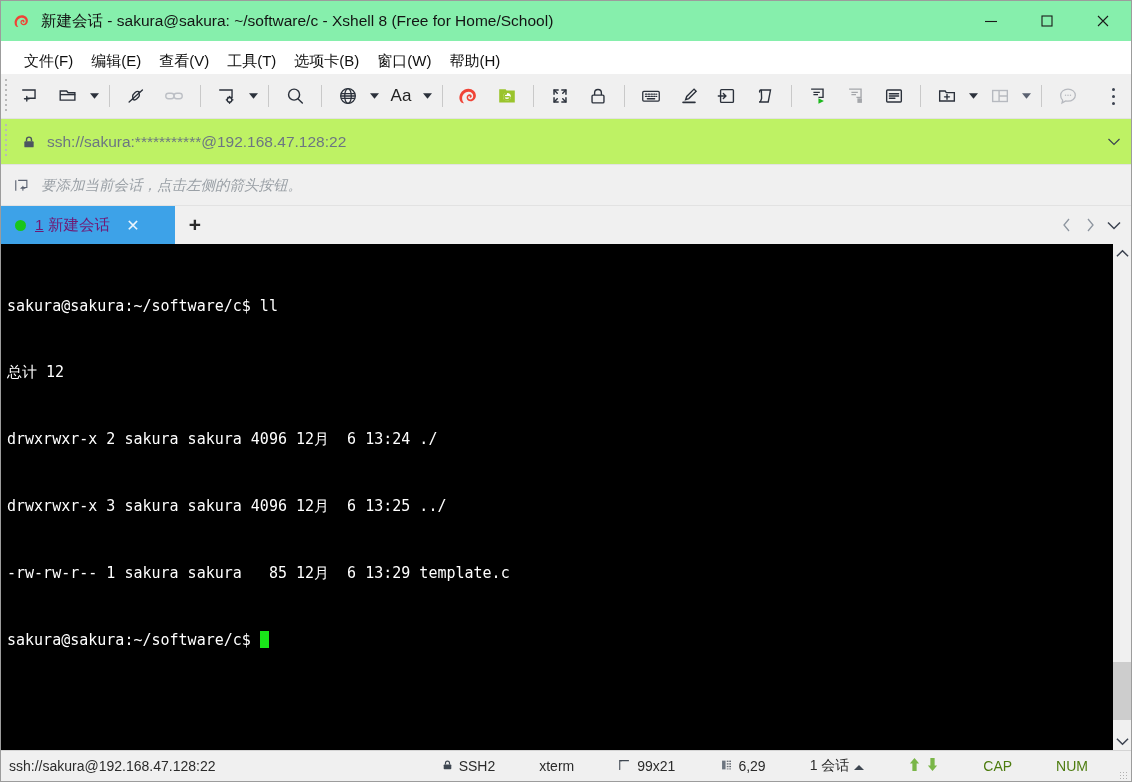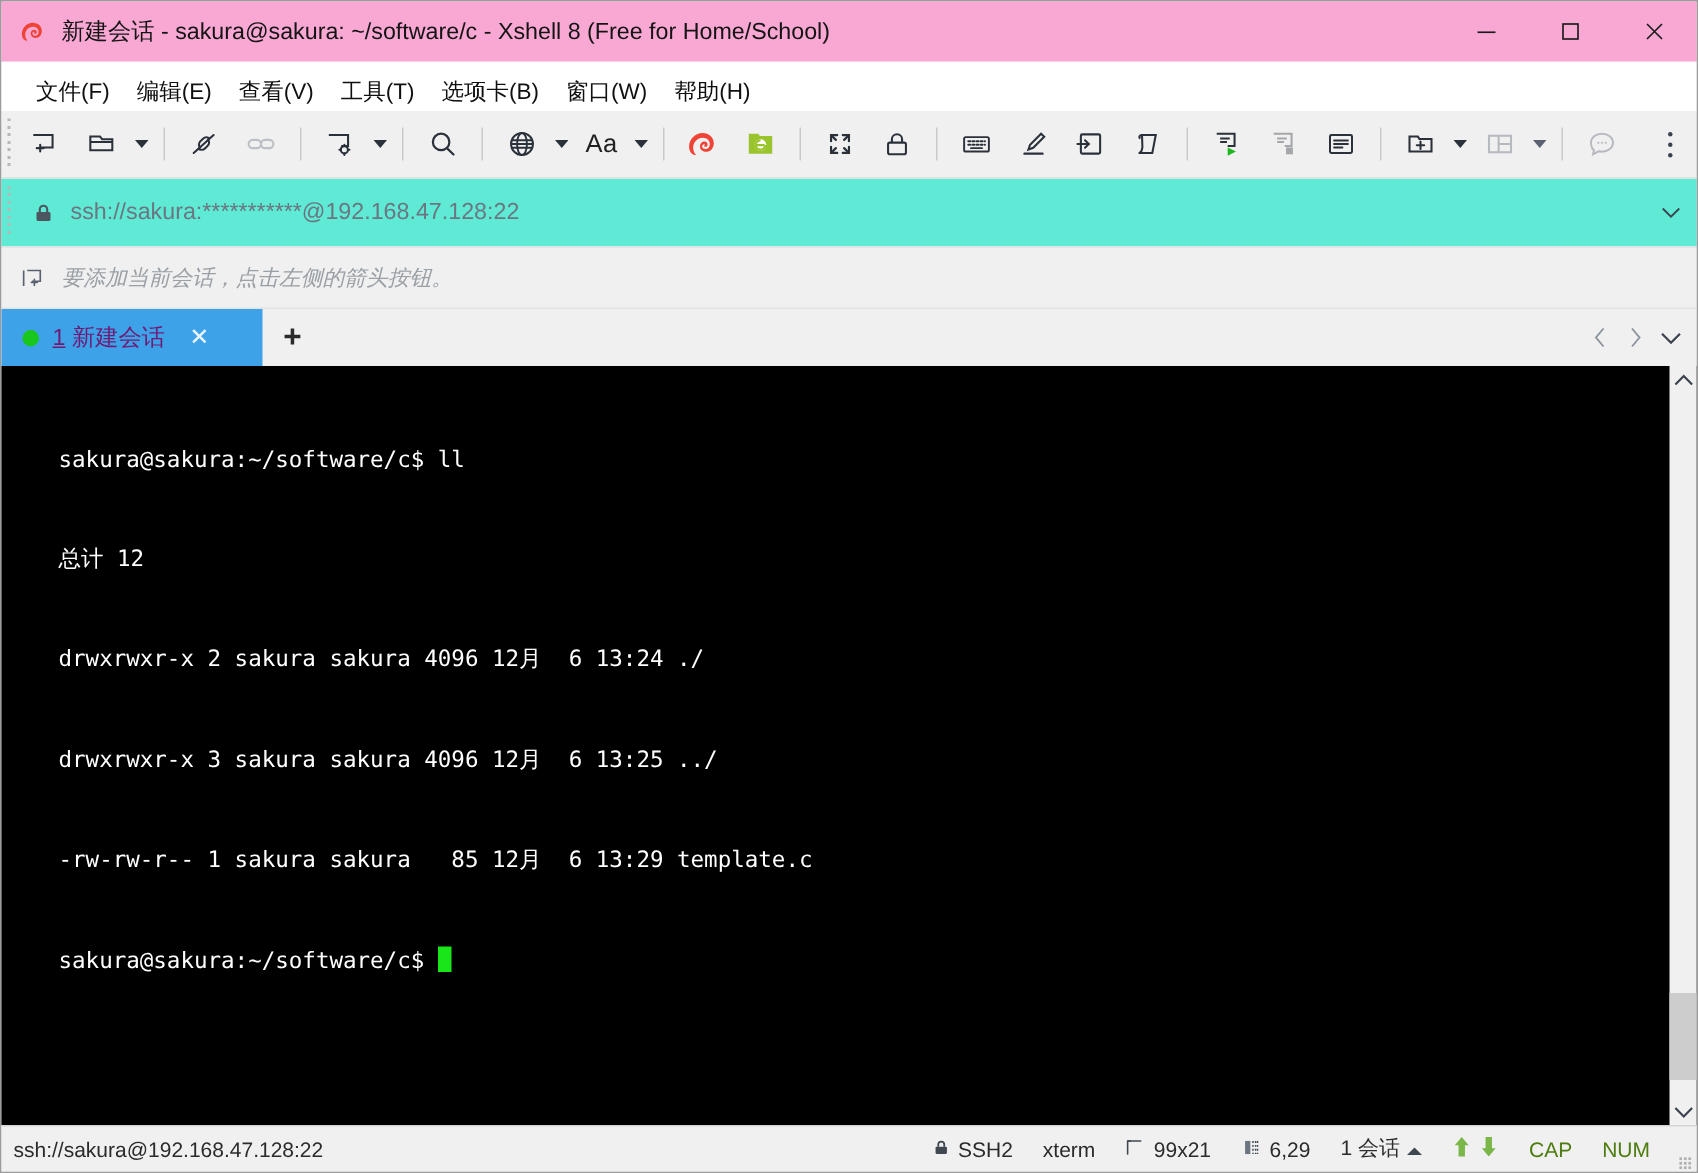--- a/index.html
+++ b/index.html
@@ -21,21 +21,21 @@
     box-sizing: border-box;
     border: 1px solid #9c9c9c;
     background: #f0f0f0;
     display: flex;
     flex-direction: column;
   }
 
   
   .titlebar {
     height: 40px;
-    background: #f9a8d4;
+    background: #86efac;
     display: flex;
     align-items: center;
     flex: 0 0 auto;
     position: relative;
   }
   .title-left {
     display: flex;
     align-items: center;
     padding-left: 12px;
     gap: 9px;
@@ -144,21 +144,21 @@
   }
   .tb-overflow span {
     width: 3px; height: 3px; background: #3c4350; border-radius: 50%;
     display: block;
   }
   .aa-label { font-size: 17px; color: #222; letter-spacing: .2px; }
 
   
   .addrbar {
     height: 45px;
-    background: #5eead4;
+    background: #bef264;
     display: flex;
     align-items: center;
     flex: 0 0 auto;
     border-bottom: 1px solid #e2e2e2;
   }
   .addr-lock { margin: 0 10px 0 10px; display: flex; align-items: center; }
   .addr-text {
     font-size: 15.5px;
     color: #6c7682;
     white-space: nowrap;
@@ -239,21 +239,20 @@
     flex: 1 1 auto;
     background: #000000;
     color: #ffffff;
     font-family: "DejaVu Sans Mono", "Liberation Mono", monospace;
     font-size: 15px;
     line-height: 22.3px;
     padding: 6px 0 0 6px;
     white-space: pre;
     overflow: hidden;
     letter-spacing: 0px;
-    margin-left: 32px;
   }
   .term-line { height: 22.3px; }
   .cursor {
     display: inline-block;
     width: 9px;
     height: 17px;
     background: #19e619;
     vertical-align: -3px;
   }
   
@@ -288,21 +287,21 @@
     display: flex;
     align-items: center;
     flex: 0 0 auto;
     font-size: 14px;
     color: #2b2b2b;
   }
   .st-cell {
     display: flex;
     align-items: center;
     gap: 5px;
-    padding: 0 10px;
+    padding: 0 22px;
     height: 100%;
     white-space: nowrap;
   }
   .st-url { padding-left: 8px; }
   .st-grow { flex: 1 1 auto; }
   .st-dim { color: #4d7c0f; }
   .st-grip {
     width: 18px; height: 100%;
     display: flex; align-items: flex-end; justify-content: flex-end;
     padding: 0 3px 3px 0;

